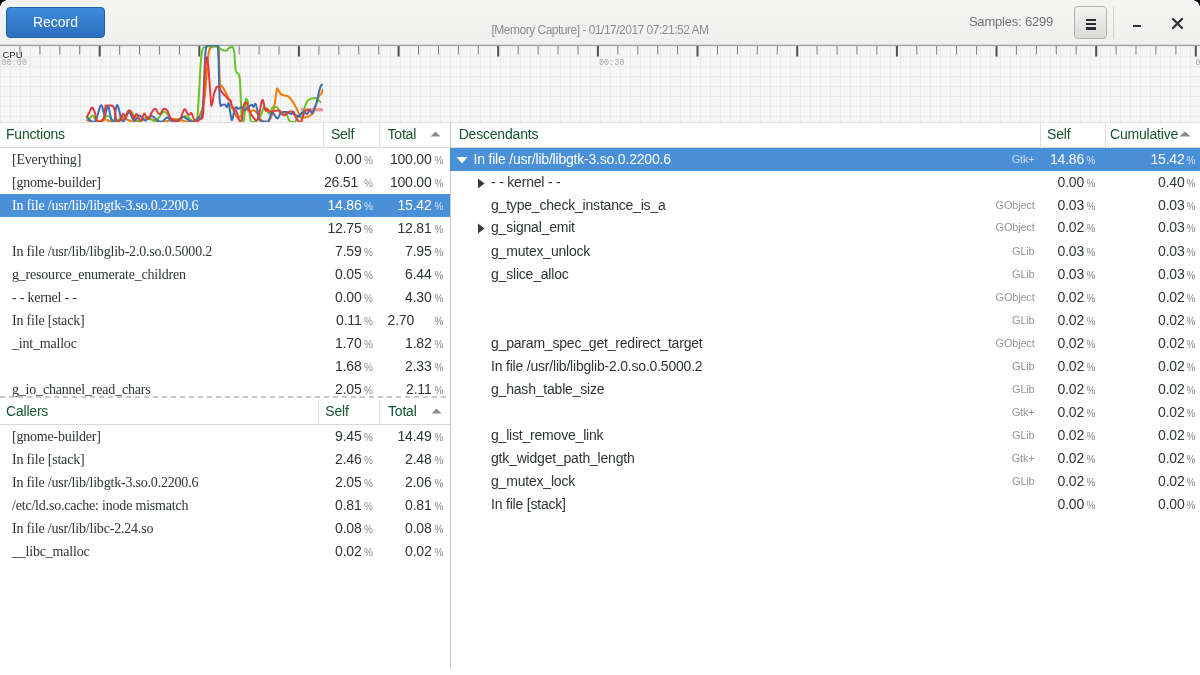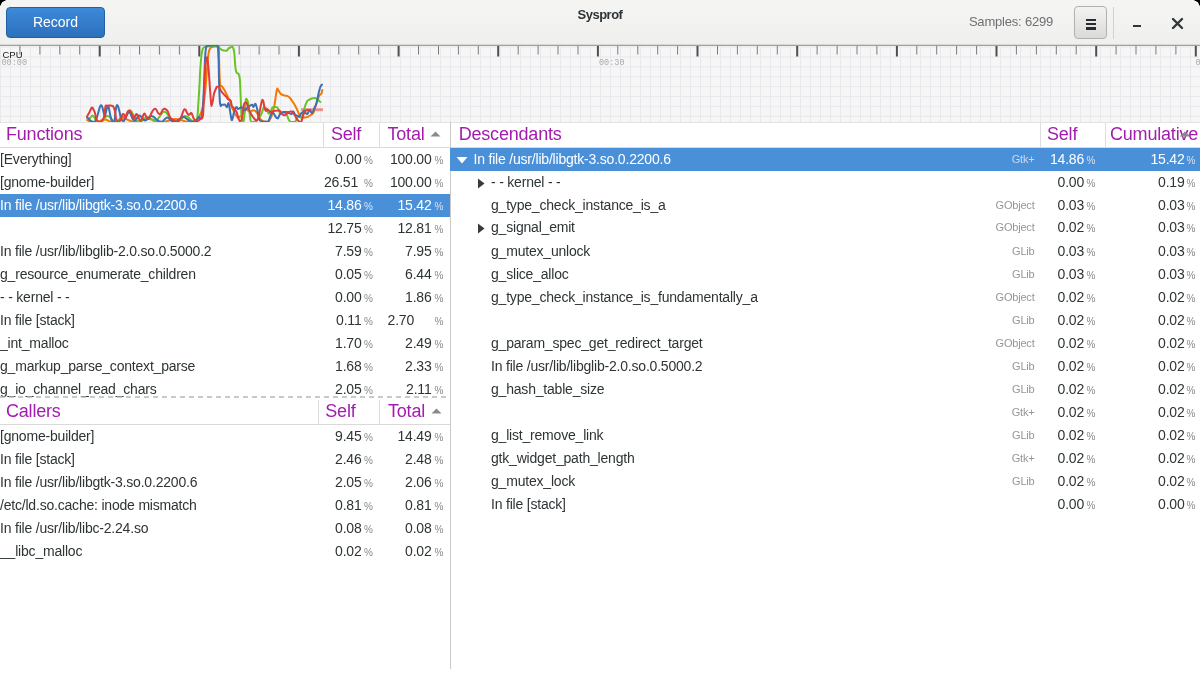--- a/index.html
+++ b/index.html
@@ -29,28 +29,28 @@
 #minb { position:absolute; left:1133px; top:24.6px; width:8px; height:2.6px; background:#31363b; }
 .corner { position:absolute; top:0; width:8px; height:8px; background:#000; z-index:5; }
 #cl { left:0; -webkit-mask:radial-gradient(circle 8px at 8px 8px, transparent 98%, #000 100%);
        mask:radial-gradient(circle 8px at 8px 8px, transparent 98%, #000 100%); }
 #cr { right:0; -webkit-mask:radial-gradient(circle 8px at 0 8px, transparent 98%, #000 100%);
        mask:radial-gradient(circle 8px at 0 8px, transparent 98%, #000 100%); }
 
 
 #vdiv { position:absolute; left:450px; top:122px; width:1px; height:547px; background:#c9cac9; }
 #topline { position:absolute; left:0; top:122px; width:1200px; height:1px; background:#e3e3e2; }
-.thead { position:absolute; height:23px; font-size:18px; letter-spacing:-0.2px; color:#a21caf;
+.thead { position:absolute; height:23px; font-size:14px; letter-spacing:-0.2px; color:#14532d;
   line-height:23px; }
 .hline { position:absolute; height:1px; background:#dadada; }
 .vsep { position:absolute; width:1px; background:#dddddd; }
 .row, .rrow { position:absolute; left:0; width:450px; height:23px; line-height:23px;
   font-size:14px; color:#2e3436; letter-spacing:-0.2px; }
 .rrow { left:450px; width:750px; }
-.row .nm { position:absolute; left:0; white-space:nowrap; }
+.row .nm { position:absolute; left:12px; white-space:nowrap;font-family:Liberation Serif, serif; }
 .rrow .nm { position:absolute; white-space:nowrap; }
 .n { position:absolute; font-size:14px; }
 .p { position:absolute; font-size:10px; color:#87898b; top:1.4px; }
 .sel { background:#4a90d9; color:#fff; }
 .sel .p { color:#d7e3f3; }
 .sel .tag { color:#cdd9ec; }
 .tag { position:absolute; font-size:11px; color:#949699; }
 .ic { position:absolute; }
 #dash { position:absolute; left:0; top:396.3px; }
 </style></head>
@@ -252,21 +252,21 @@
 <text x="1.5" y="65" font-family="Liberation Mono" font-size="8.5px" fill="#a9a9a9">00:00</text>
 <text x="599" y="64.5" font-family="Liberation Mono" font-size="8.5px" fill="#a9a9a9">00:30</text>
 <text x="1195.5" y="64.5" font-family="Liberation Mono" font-size="8.5px" fill="#a9a9a9">0</text>
 <line x1="301" y1="109.7" x2="323" y2="109.7" stroke="#ef2929" stroke-opacity="0.5" stroke-width="3"></line>
 <path d="M87.0,120.0 C87.3,120.2 88.3,120.7 89.0,121.0 C89.7,121.3 90.2,121.8 91.0,122.0 C91.8,122.2 93.0,122.3 94.0,122.3 C95.0,122.3 96.0,122.2 97.0,122.0 C98.0,121.8 99.0,121.3 100.0,121.0 C101.0,120.7 102.1,120.2 103.0,120.0 C103.9,119.8 104.7,119.4 105.5,119.5 C106.3,119.6 107.2,120.2 108.0,120.5 C108.8,120.8 109.3,121.2 110.0,121.5 C110.7,121.8 111.3,121.9 112.0,122.0 C112.7,122.1 113.6,122.3 114.4,122.3 C115.2,122.3 116.2,122.2 117.0,122.0 C117.8,121.8 118.7,121.4 119.5,121.0 C120.3,120.6 121.2,119.9 122.0,119.5 C122.8,119.1 123.3,118.6 124.0,118.5 C124.7,118.4 125.3,118.8 126.0,119.0 C126.7,119.2 127.2,119.7 128.0,120.0 C128.8,120.3 129.7,120.7 130.5,121.0 C131.3,121.3 132.1,121.6 133.0,121.8 C133.9,122.0 135.0,122.0 136.0,122.0 C137.0,122.0 138.0,121.8 139.0,121.5 C140.0,121.2 141.0,120.8 142.0,120.5 C143.0,120.2 144.0,119.8 145.0,119.5 C146.0,119.2 147.0,119.0 148.0,119.0 C149.0,119.0 150.0,119.1 151.0,119.3 C152.0,119.5 153.0,119.7 154.0,120.0 C155.0,120.3 156.0,120.7 157.0,121.0 C158.0,121.3 159.0,121.6 160.0,121.8 C161.0,122.0 162.0,122.0 163.0,122.0 C164.0,122.0 165.0,121.8 166.0,121.5 C167.0,121.2 168.0,120.8 169.0,120.5 C170.0,120.2 171.0,119.8 172.0,119.5 C173.0,119.2 174.0,119.0 175.0,119.0 C176.0,119.0 177.0,119.1 178.0,119.3 C179.0,119.5 180.0,119.7 181.0,120.0 C182.0,120.3 183.0,120.7 184.0,121.0 C185.0,121.3 186.0,121.6 187.0,121.8 C188.0,122.0 189.0,122.0 190.0,122.0 C191.0,122.0 192.0,121.8 193.0,121.5 C194.0,121.2 195.2,120.6 196.0,120.0 C196.8,119.4 197.3,118.8 198.0,118.0 C198.7,117.2 199.3,116.3 200.0,115.0 C200.7,113.7 201.4,111.8 202.0,110.0 C202.6,108.2 203.0,106.5 203.5,104.0 C204.0,101.5 204.4,98.2 204.8,95.0 C205.2,91.8 205.5,88.8 205.8,85.0 C206.1,81.2 206.5,76.2 206.8,72.0 C207.1,67.8 207.5,63.3 207.8,60.0 C208.1,56.7 208.4,53.9 208.8,52.0 C209.2,50.1 209.5,49.3 210.0,48.5 C210.5,47.7 211.3,47.3 212.0,47.0 C212.7,46.7 213.3,46.6 214.0,46.5 C214.7,46.4 215.4,46.3 216.0,46.3 C216.6,46.3 217.1,46.0 217.5,46.5 C217.9,47.0 218.2,46.8 218.5,49.0 C218.8,51.2 218.8,55.7 219.0,60.0 C219.2,64.3 219.3,70.7 219.5,75.0 C219.7,79.3 219.9,83.9 220.1,85.7 C220.3,87.5 220.5,85.6 220.8,85.7 C221.1,85.8 221.4,85.6 222.0,86.3 C222.6,87.0 223.6,88.5 224.4,89.9 C225.2,91.3 226.1,93.2 226.9,94.9 C227.7,96.6 228.7,98.6 229.3,99.8 C229.9,101.0 230.2,101.1 230.6,102.3 C231.0,103.5 231.3,105.8 231.8,107.2 C232.3,108.6 233.0,109.7 233.6,110.9 C234.2,112.1 234.8,113.5 235.5,114.6 C236.2,115.7 237.2,117.4 237.9,117.7 C238.7,118.0 239.4,116.8 240.0,116.5 C240.6,116.2 241.2,116.5 241.7,115.8 C242.2,115.1 242.3,113.2 242.9,112.1 C243.5,111.0 244.6,109.3 245.4,109.0 C246.2,108.7 247.0,109.8 247.8,110.3 C248.6,110.8 249.5,112.1 250.3,112.1 C251.1,112.1 251.9,110.5 252.7,110.3 C253.5,110.1 254.5,110.5 255.2,110.9 C255.9,111.4 256.5,112.2 257.0,113.0 C257.5,113.8 257.8,114.9 258.3,115.8 C258.8,116.7 259.4,117.7 260.0,118.5 C260.6,119.3 261.3,120.0 262.0,120.5 C262.7,121.0 263.3,121.2 264.0,121.5 C264.7,121.8 265.3,122.0 266.0,122.0 C266.7,122.0 267.2,122.2 268.0,121.5 C268.8,120.8 270.1,119.1 270.9,117.7 C271.6,116.3 271.9,115.1 272.5,113.0 C273.1,110.9 273.9,107.8 274.5,105.0 C275.1,102.2 275.4,98.7 275.8,96.0 C276.2,93.3 276.7,89.9 277.1,88.9 C277.5,87.9 277.7,89.3 278.1,89.8 C278.5,90.3 279.0,91.3 279.5,92.0 C280.0,92.7 280.1,93.6 281.0,94.2 C281.9,94.8 283.7,95.3 284.8,95.6 C285.9,95.9 286.9,95.8 287.7,96.1 C288.5,96.4 288.7,96.5 289.6,97.5 C290.5,98.5 292.0,100.8 293.0,102.3 C294.0,103.8 294.7,104.9 295.4,106.2 C296.1,107.5 296.8,109.0 297.3,110.0 C297.8,111.0 297.8,111.3 298.3,112.4 C298.8,113.5 299.6,115.9 300.2,116.8 C300.8,117.7 301.6,117.6 302.2,117.7 C302.8,117.8 303.4,117.6 304.0,117.5 C304.6,117.4 305.4,117.4 306.0,117.3 C306.6,117.2 307.2,117.1 307.9,116.8 C308.6,116.5 309.4,115.9 310.0,115.5 C310.6,115.1 311.2,115.0 311.8,114.4 C312.4,113.8 313.1,113.4 313.7,112.0 C314.3,110.6 315.0,108.1 315.6,106.2 C316.2,104.3 317.1,101.9 317.6,100.4 C318.1,99.0 318.2,98.4 318.5,97.5 C318.8,96.6 319.0,95.7 319.5,95.1 C320.0,94.5 320.9,94.5 321.4,93.7 C321.9,92.9 322.1,90.6 322.3,90.0" fill="none" stroke="#f57900" stroke-width="2" stroke-linejoin="round" stroke-linecap="round"></path>
 <path d="M87.0,117.5 C87.3,117.7 88.3,118.6 89.0,118.5 C89.7,118.4 90.4,117.5 91.0,117.0 C91.6,116.5 92.0,115.5 92.5,115.5 C93.0,115.5 93.4,116.2 94.0,117.0 C94.6,117.8 95.3,119.2 96.0,120.0 C96.7,120.8 97.2,121.5 98.0,121.8 C98.8,122.1 100.2,122.2 101.0,122.0 C101.8,121.8 102.3,121.2 103.0,120.5 C103.7,119.8 104.3,118.2 105.0,117.5 C105.7,116.8 106.3,116.2 107.0,116.0 C107.7,115.8 108.3,116.1 109.0,116.5 C109.7,116.9 110.3,117.8 111.0,118.5 C111.7,119.2 112.3,120.0 113.0,120.5 C113.7,121.0 114.3,121.4 115.0,121.5 C115.7,121.6 116.3,121.3 117.0,121.0 C117.7,120.7 118.3,120.1 119.0,119.5 C119.7,118.9 120.3,118.0 121.0,117.5 C121.7,117.0 122.3,116.8 123.0,116.8 C123.7,116.8 124.3,117.8 125.0,117.5 C125.7,117.2 126.4,116.0 127.0,115.0 C127.6,114.0 128.0,112.2 128.5,111.5 C129.0,110.8 129.5,110.5 130.0,110.5 C130.5,110.5 131.0,110.8 131.5,111.5 C132.0,112.2 132.4,113.4 133.0,114.5 C133.6,115.6 134.3,117.0 135.0,118.0 C135.7,119.0 136.3,119.9 137.0,120.5 C137.7,121.1 138.3,121.4 139.0,121.5 C139.7,121.6 140.3,121.3 141.0,121.0 C141.7,120.7 142.3,120.0 143.0,119.5 C143.7,119.0 144.3,118.4 145.0,118.0 C145.7,117.6 146.3,117.1 147.0,117.0 C147.7,116.9 148.3,117.2 149.0,117.5 C149.7,117.8 150.3,118.5 151.0,119.0 C151.7,119.5 152.3,120.2 153.0,120.5 C153.7,120.8 154.3,121.1 155.0,121.0 C155.7,120.9 156.3,120.6 157.0,120.0 C157.7,119.4 158.3,118.4 159.0,117.5 C159.7,116.6 160.4,115.4 161.0,114.5 C161.6,113.6 162.0,112.8 162.5,112.3 C163.0,111.8 163.4,111.8 164.0,111.8 C164.6,111.8 165.3,112.0 166.0,112.5 C166.7,113.0 167.3,114.1 168.0,115.0 C168.7,115.9 169.3,117.1 170.0,118.0 C170.7,118.9 171.3,119.9 172.0,120.5 C172.7,121.1 173.2,121.3 174.0,121.5 C174.8,121.7 175.7,121.9 176.5,121.8 C177.3,121.7 178.2,121.5 179.0,121.0 C179.8,120.5 180.3,119.7 181.0,119.0 C181.7,118.3 182.3,117.5 183.0,117.0 C183.7,116.5 184.3,116.1 185.0,116.0 C185.7,115.9 186.3,116.2 187.0,116.5 C187.7,116.8 188.3,117.4 189.0,118.0 C189.7,118.6 190.3,119.5 191.0,120.0 C191.7,120.5 192.2,121.0 193.0,121.3 C193.8,121.6 194.8,122.5 195.5,121.8 C196.2,121.1 196.8,122.3 197.4,117.0 C198.0,111.7 198.7,97.8 199.2,90.0 C199.7,82.2 199.8,76.1 200.2,70.3 C200.6,64.5 201.1,58.6 201.5,55.0 C201.9,51.4 202.3,49.8 202.9,48.5 C203.5,47.2 204.1,47.3 204.8,47.0 C205.5,46.7 206.3,46.6 207.0,46.5 C207.7,46.4 208.0,46.3 209.0,46.3 C210.0,46.2 212.0,46.2 213.0,46.2 C214.0,46.2 214.3,46.2 215.0,46.3 C215.7,46.3 216.4,46.4 217.0,46.5 C217.6,46.6 217.8,46.7 218.3,47.0 C218.8,47.3 219.4,48.0 220.0,48.5 C220.6,49.0 221.3,49.7 222.0,50.0 C222.7,50.3 223.3,50.4 224.0,50.5 C224.7,50.6 225.5,50.8 226.0,50.8 C226.5,50.8 226.5,51.0 226.9,50.6 C227.3,50.2 228.0,49.0 228.5,48.5 C229.0,48.0 229.4,47.8 230.0,47.5 C230.6,47.2 231.3,47.0 231.8,47.0 C232.3,47.0 232.6,46.5 233.0,47.5 C233.4,48.5 233.9,49.5 234.3,53.0 C234.7,56.5 235.1,65.1 235.5,68.4 C235.9,71.7 236.2,71.9 236.7,72.8 C237.2,73.7 238.1,73.0 238.6,74.0 C239.1,75.0 239.5,76.2 239.8,78.9 C240.1,81.6 240.2,85.5 240.4,90.0 C240.6,94.5 240.8,101.3 241.0,106.0 C241.2,110.7 241.4,115.5 241.7,118.0 C241.9,120.5 242.2,120.4 242.5,121.0 C242.8,121.6 243.1,123.6 243.5,121.8 C243.9,120.0 244.6,113.6 245.0,110.0 C245.4,106.4 245.6,101.8 245.8,100.0 C246.1,98.2 246.2,98.9 246.5,99.0 C246.8,99.1 247.2,99.5 247.5,100.5 C247.8,101.5 248.2,103.1 248.5,105.0 C248.8,106.9 249.2,109.7 249.5,112.0 C249.8,114.3 250.1,117.4 250.3,119.0 C250.6,120.6 250.6,121.0 251.0,121.5 C251.4,122.0 252.0,121.9 252.5,121.9 C253.0,122.0 253.4,122.0 254.0,121.8 C254.6,121.6 255.3,121.5 256.0,121.0 C256.7,120.5 257.2,119.5 258.0,118.5 C258.8,117.5 259.9,117.1 260.8,115.3 C261.8,113.5 263.0,108.8 263.7,107.6 C264.4,106.3 264.5,107.6 265.0,107.8 C265.5,108.0 265.9,107.7 266.5,108.6 C267.1,109.5 267.8,112.8 268.5,113.4 C269.2,114.0 269.9,113.0 270.5,112.0 C271.1,111.0 271.6,108.4 272.3,107.6 C273.0,106.8 273.7,107.1 274.5,107.0 C275.3,106.9 276.4,106.7 277.1,107.2 C277.8,107.7 278.3,109.0 278.8,110.0 C279.3,111.0 279.5,112.9 280.0,113.4 C280.5,113.9 281.0,112.9 282.0,112.8 C283.0,112.7 285.0,112.5 285.8,112.9 C286.6,113.3 286.5,113.9 287.0,115.0 C287.5,116.1 288.1,118.6 288.7,119.7 C289.3,120.8 290.0,121.4 290.5,121.8 C291.0,122.2 291.1,122.1 291.6,122.1 C292.1,122.1 292.9,122.1 293.5,122.0 C294.1,121.9 294.8,122.3 295.4,121.6 C296.0,120.9 296.6,118.7 297.3,117.7 C298.0,116.7 298.8,116.0 299.3,115.8 C299.8,115.6 300.2,116.5 300.5,116.8 C300.8,117.1 300.9,117.8 301.2,117.7 C301.5,117.6 302.2,116.7 302.5,116.0 C302.8,115.3 302.7,115.0 303.1,113.4 C303.5,111.8 304.4,108.2 305.0,106.2 C305.6,104.2 306.4,102.5 307.0,101.4 C307.6,100.4 308.1,100.4 308.9,99.9 C309.7,99.4 310.8,98.8 311.8,98.5 C312.8,98.2 313.9,98.0 314.7,98.0 C315.5,98.0 316.0,98.2 316.6,98.5 C317.2,98.8 317.6,99.0 318.1,99.5 C318.6,100.0 319.1,101.0 319.5,101.4 C319.9,101.8 320.2,101.8 320.4,101.9" fill="none" stroke="#68c426" stroke-width="2" stroke-linejoin="round" stroke-linecap="round"></path>
 <path d="M87.0,117.0 C87.3,117.4 88.3,118.8 89.0,119.5 C89.7,120.2 90.2,120.6 91.0,121.0 C91.8,121.4 93.2,122.2 94.0,122.0 C94.8,121.8 95.3,121.4 96.0,120.0 C96.7,118.6 97.3,116.0 98.0,113.7 C98.7,111.4 99.4,107.7 100.1,106.4 C100.8,105.1 101.3,105.0 101.9,106.0 C102.5,107.0 103.2,110.8 103.7,112.5 C104.2,114.2 104.4,116.7 104.9,116.1 C105.4,115.5 106.1,110.6 106.7,109.0 C107.3,107.4 107.8,105.4 108.4,106.4 C109.0,107.4 109.6,112.5 110.2,114.9 C110.8,117.3 111.3,119.6 112.0,120.8 C112.7,122.0 113.8,123.6 114.4,122.0 C115.0,120.4 115.1,114.0 115.5,111.3 C115.9,108.6 116.3,106.6 116.7,105.7 C117.1,104.8 117.4,104.9 117.9,106.0 C118.4,107.1 119.2,110.4 119.7,112.5 C120.2,114.6 120.3,117.0 120.9,118.5 C121.5,120.0 122.5,121.3 123.2,121.4 C123.9,121.5 124.4,120.1 125.0,119.0 C125.6,117.9 126.2,116.1 126.8,114.9 C127.4,113.7 128.0,112.4 128.5,112.0 C129.0,111.6 129.3,111.8 129.8,112.5 C130.3,113.2 131.0,114.8 131.5,116.0 C132.0,117.2 132.4,118.8 133.0,119.5 C133.6,120.2 134.3,120.8 135.0,120.5 C135.7,120.2 136.3,118.8 137.0,118.0 C137.7,117.2 138.3,115.8 139.0,115.5 C139.7,115.2 140.3,115.9 141.0,116.5 C141.7,117.1 142.3,118.3 143.0,119.0 C143.7,119.7 144.3,120.4 145.0,120.5 C145.7,120.6 146.3,120.0 147.0,119.5 C147.7,119.0 148.3,118.1 149.0,117.5 C149.7,116.9 150.3,116.2 151.0,116.0 C151.7,115.8 152.3,116.2 153.0,116.5 C153.7,116.8 154.3,117.4 155.0,118.0 C155.7,118.6 156.3,119.5 157.0,120.0 C157.7,120.5 158.3,121.0 159.0,121.3 C159.7,121.6 160.3,121.8 161.0,121.8 C161.7,121.8 162.3,121.5 163.0,121.0 C163.7,120.5 164.3,119.6 165.0,119.0 C165.7,118.4 166.3,117.6 167.0,117.5 C167.7,117.4 168.3,118.0 169.0,118.5 C169.7,119.0 170.3,120.0 171.0,120.5 C171.7,121.0 172.3,121.3 173.0,121.5 C173.7,121.7 174.3,121.9 175.0,121.8 C175.7,121.7 176.3,121.4 177.0,121.0 C177.7,120.6 178.3,120.0 179.0,119.5 C179.7,119.0 180.3,118.4 181.0,118.0 C181.7,117.6 182.3,117.1 183.0,117.0 C183.7,116.9 184.3,117.2 185.0,117.5 C185.7,117.8 186.3,118.5 187.0,119.0 C187.7,119.5 188.3,120.1 189.0,120.5 C189.7,120.9 190.3,121.3 191.0,121.5 C191.7,121.7 192.3,121.9 193.0,121.8 C193.7,121.7 194.3,121.4 195.0,121.0 C195.7,120.6 196.3,120.2 197.0,119.5 C197.7,118.8 198.5,117.1 199.0,117.0 C199.5,116.9 199.7,118.8 200.0,119.0 C200.3,119.2 200.7,119.2 201.0,118.5 C201.3,117.8 201.7,117.2 202.0,115.0 C202.3,112.8 202.7,110.0 203.0,105.0 C203.3,100.0 203.7,92.7 204.0,85.0 C204.3,77.3 204.7,65.2 205.0,59.0 C205.3,52.8 205.7,50.2 206.0,48.0 C206.3,45.8 206.5,46.4 207.0,46.0 C207.5,45.6 207.3,45.6 209.0,45.5 C210.7,45.4 215.5,45.1 217.0,45.5 C218.5,45.9 217.7,45.6 218.0,48.0 C218.3,50.4 218.4,54.8 218.6,60.0 C218.8,65.2 218.8,73.2 219.0,79.0 C219.2,84.8 219.3,91.0 219.5,95.0 C219.7,99.0 219.8,101.2 220.0,103.0 C220.2,104.8 220.6,105.7 220.8,106.0 C221.0,106.3 221.0,104.9 221.4,104.7 C221.8,104.5 222.4,104.8 223.0,104.8 C223.6,104.8 224.3,104.2 225.0,104.6 C225.7,105.0 226.4,107.4 226.9,107.2 C227.4,107.0 227.8,104.0 228.1,103.5 C228.4,103.0 228.6,102.7 229.0,104.5 C229.4,106.3 230.1,112.0 230.6,114.6 C231.1,117.2 231.4,119.7 231.8,120.1 C232.2,120.5 232.6,118.3 233.0,117.0 C233.4,115.7 233.5,113.6 234.0,112.0 C234.5,110.4 235.4,107.7 236.1,107.2 C236.8,106.7 237.3,108.9 238.0,109.0 C238.7,109.1 239.4,108.3 240.0,108.0 C240.6,107.7 241.2,107.1 241.7,107.2 C242.2,107.3 242.5,108.0 243.0,108.5 C243.5,109.0 244.2,110.2 244.7,110.3 C245.2,110.4 245.5,109.5 246.0,109.0 C246.5,108.5 246.9,108.0 247.5,107.5 C248.1,107.0 248.9,106.5 249.7,106.0 C250.5,105.5 251.5,104.5 252.1,104.7 C252.7,104.9 253.0,107.2 253.5,107.0 C254.0,106.8 254.8,104.1 255.2,103.8 C255.6,103.5 255.6,104.0 256.0,105.0 C256.4,106.0 256.9,107.9 257.4,110.0 C257.9,112.1 258.4,116.0 258.8,117.7 C259.2,119.5 259.5,119.8 260.0,120.5 C260.5,121.2 261.3,121.4 262.0,121.6 C262.7,121.8 263.3,121.8 264.0,121.8 C264.7,121.8 265.2,121.6 266.0,121.6 C266.8,121.6 267.8,122.4 268.5,121.6 C269.2,120.8 269.5,118.3 270.0,117.0 C270.5,115.7 270.9,114.7 271.4,113.9 C271.9,113.1 272.4,112.4 272.8,112.4 C273.2,112.4 273.5,113.3 274.0,114.0 C274.5,114.7 275.2,116.1 275.7,116.8 C276.2,117.5 276.6,117.8 277.0,118.0 C277.4,118.2 277.7,118.7 278.1,118.2 C278.5,117.7 278.9,116.0 279.5,115.0 C280.1,114.0 281.1,112.9 281.9,112.4 C282.6,111.9 283.2,112.1 284.0,112.0 C284.8,111.9 286.1,111.9 286.8,112.0 C287.5,112.1 287.5,112.6 288.0,112.8 C288.5,113.0 289.0,113.2 289.6,113.4 C290.2,113.6 291.0,114.2 291.6,113.9 C292.2,113.6 292.6,111.7 293.0,111.5 C293.4,111.3 293.6,111.9 294.0,112.5 C294.4,113.1 294.8,114.4 295.4,114.9 C295.9,115.5 296.6,115.5 297.3,115.8 C298.0,116.1 298.7,117.2 299.3,116.8 C299.9,116.4 300.6,114.2 301.2,113.4 C301.8,112.6 302.6,112.4 303.1,112.0 C303.6,111.6 303.6,110.8 304.1,111.0 C304.6,111.2 305.4,112.9 306.0,113.4 C306.6,113.9 306.9,114.3 307.4,113.9 C307.9,113.5 308.5,111.7 308.9,111.0 C309.3,110.3 309.5,109.8 309.9,110.0 C310.3,110.2 310.9,111.9 311.3,112.4 C311.7,112.9 311.9,113.4 312.3,112.9 C312.8,112.4 313.6,110.5 314.0,109.5 C314.4,108.5 314.3,108.1 314.7,107.2 C315.1,106.3 315.6,105.8 316.1,104.3 C316.6,102.8 317.2,100.3 317.6,98.5 C318.0,96.7 318.2,95.2 318.5,93.7 C318.8,92.2 319.2,90.9 319.5,89.8 C319.8,88.7 320.0,87.8 320.4,86.9 C320.8,86.0 321.7,84.9 322.0,84.5" fill="none" stroke="#3d6fb4" stroke-width="2" stroke-linejoin="round" stroke-linecap="round"></path>
 <path d="M87.0,116.7 C87.3,116.1 88.2,114.5 89.0,113.0 C89.8,111.5 91.0,108.2 91.8,107.6 C92.5,107.0 93.0,108.7 93.5,109.5 C94.0,110.3 94.3,110.8 94.8,112.5 C95.3,114.2 96.0,118.1 96.6,119.6 C97.2,121.1 97.8,121.1 98.5,121.5 C99.2,121.9 100.0,122.2 100.7,122.0 C101.4,121.8 101.9,121.0 102.5,120.0 C103.1,119.0 103.8,118.4 104.3,116.1 C104.8,113.8 105.0,108.1 105.5,106.4 C106.0,104.7 106.4,105.9 107.0,105.8 C107.6,105.7 108.3,105.6 109.0,105.6 C109.7,105.6 110.3,105.5 111.0,105.6 C111.7,105.7 112.5,105.5 113.2,106.4 C113.9,107.4 114.5,109.2 115.0,111.3 C115.5,113.4 115.7,117.3 116.1,119.0 C116.5,120.7 117.0,121.0 117.5,121.5 C118.0,122.0 118.4,122.7 119.1,122.0 C119.8,121.3 120.9,118.6 121.5,117.3 C122.1,116.0 122.2,114.5 122.7,114.1 C123.2,113.7 123.9,114.2 124.4,114.9 C124.9,115.6 125.2,118.7 125.6,118.5 C126.0,118.3 126.4,114.9 126.8,113.7 C127.2,112.5 127.5,111.8 128.0,111.3 C128.5,110.8 129.1,110.2 129.8,110.8 C130.5,111.4 131.4,113.6 132.1,114.9 C132.8,116.2 133.3,118.5 133.9,118.5 C134.5,118.5 135.2,115.6 135.7,114.9 C136.2,114.2 136.4,113.8 136.9,114.3 C137.4,114.8 138.0,116.8 138.7,117.9 C139.4,119.0 140.2,121.3 141.0,120.8 C141.8,120.3 142.8,116.1 143.4,114.9 C144.0,113.7 144.1,113.4 144.6,113.7 C145.1,114.0 145.6,115.8 146.3,116.7 C147.0,117.6 147.9,119.5 148.7,119.0 C149.5,118.5 150.3,115.3 151.1,113.7 C151.9,112.1 152.7,110.4 153.5,109.6 C154.3,108.8 155.0,108.4 155.8,109.0 C156.6,109.6 157.4,112.3 158.2,113.1 C159.0,113.9 159.8,114.3 160.6,113.7 C161.4,113.1 162.1,110.4 162.9,109.6 C163.7,108.8 164.5,108.7 165.3,109.0 C166.1,109.3 167.0,110.1 167.7,111.3 C168.4,112.5 168.9,114.9 169.5,116.1 C170.1,117.3 170.3,117.7 171.2,118.5 C172.1,119.3 173.6,120.3 174.8,120.8 C176.0,121.3 177.2,122.1 178.3,121.4 C179.4,120.7 180.4,118.6 181.3,116.7 C182.2,114.8 183.0,111.4 183.7,110.2 C184.4,109.0 184.8,109.1 185.4,109.6 C186.0,110.1 186.6,112.2 187.2,113.1 C187.8,114.0 188.3,114.9 189.0,114.9 C189.7,114.9 190.6,112.5 191.4,113.1 C192.2,113.7 192.9,117.1 193.7,118.5 C194.5,119.9 195.4,121.0 196.1,121.4 C196.8,121.8 197.3,121.4 198.0,121.0 C198.7,120.6 199.2,119.9 200.0,119.0 C200.8,118.1 202.2,120.4 202.9,115.8 C203.6,111.2 203.7,99.6 204.1,91.2 C204.5,82.8 205.0,70.8 205.4,65.4 C205.8,60.0 206.3,59.8 206.6,58.6 C206.9,57.4 206.9,56.5 207.2,58.0 C207.5,59.5 208.1,63.3 208.5,67.8 C208.9,72.3 209.3,79.5 209.7,85.0 C210.1,90.5 210.6,97.5 210.9,101.0 C211.2,104.5 211.2,106.0 211.5,106.0 C211.8,106.0 212.4,103.0 212.8,101.0 C213.2,99.0 213.4,96.0 214.0,93.7 C214.6,91.5 215.9,88.6 216.4,87.5 C216.9,86.4 216.7,87.0 217.1,86.9 C217.5,86.8 218.3,86.3 218.9,86.9 C219.5,87.5 220.1,89.5 220.8,90.6 C221.5,91.7 222.4,92.8 223.2,93.7 C224.0,94.6 224.9,95.2 225.7,96.1 C226.5,97.0 227.3,98.5 228.1,99.2 C228.9,99.9 230.0,99.3 230.6,100.4 C231.2,101.5 231.4,104.9 231.8,106.0 C232.2,107.1 232.6,106.7 233.0,107.2 C233.4,107.7 233.7,108.2 234.3,109.0 C234.9,109.8 236.0,110.4 236.7,112.1 C237.4,113.8 238.0,117.4 238.6,118.9 C239.2,120.5 239.8,121.6 240.4,121.4 C241.0,121.2 241.4,120.9 242.0,118.0 C242.6,115.1 243.3,106.6 244.1,104.1 C244.9,101.6 246.0,102.6 246.6,102.9 C247.2,103.2 247.2,104.4 247.8,106.0 C248.4,107.6 249.3,110.7 250.3,112.7 C251.3,114.8 252.9,117.0 254.0,118.3 C255.1,119.6 256.2,121.1 257.0,120.7 C257.8,120.3 258.0,119.0 258.8,115.8 C259.6,112.6 261.0,103.9 261.7,101.4 C262.4,98.9 262.7,99.8 263.2,100.9 C263.7,102.0 264.1,106.4 264.6,108.1 C265.1,109.8 265.6,110.8 266.1,111.0 C266.6,111.2 266.8,108.9 267.5,109.1 C268.2,109.3 269.3,111.7 270.4,112.0 C271.5,112.3 272.9,111.2 274.2,111.0 C275.5,110.8 277.1,110.5 278.1,110.5 C279.1,110.5 279.4,110.4 280.0,111.0 C280.6,111.6 281.1,113.2 281.9,113.9 C282.7,114.6 283.8,115.5 284.8,115.3 C285.8,115.0 286.7,113.0 287.7,112.4 C288.7,111.8 289.8,111.6 290.6,111.5 C291.4,111.4 291.7,111.2 292.5,112.0 C293.3,112.8 294.6,115.0 295.4,116.3 C296.2,117.6 296.6,118.8 297.3,119.7 C298.0,120.6 298.7,121.2 299.3,121.6 C299.9,122.0 300.6,123.0 301.2,122.1 C301.8,121.2 302.5,117.5 303.0,116.0 C303.5,114.5 303.6,113.8 304.1,112.9 C304.6,112.0 305.4,111.0 306.0,110.5 C306.6,110.0 307.3,110.0 307.9,110.0 C308.5,110.0 309.2,110.2 309.5,110.3" fill="none" stroke="#e23c39" stroke-width="2" stroke-linejoin="round" stroke-linecap="round"></path>
 </svg>
 <div id="hdr">
- <div id="title">Sysprof</div>
+ <div id="subtitle">[Memory Capture] - 01/17/2017 07:21:52 AM</div>
  <div id="rec">Record</div>
  <div id="samples">Samples: 6299</div>
  <div id="menu">
         <div style="top:11.5px"></div>
         <div style="top:15.9px"></div>
         <div style="top:20.3px"></div>
       </div>
  <div id="hsep"></div>
  <div id="minb"></div>
  <svg style="position:absolute;left:1170.5px;top:16.5px" width="13" height="13">
@@ -326,39 +326,38 @@
       <span class="nm">g_resource_enumerate_children</span>
       <span class="n" style="right:88.5px">0.05</span>
       <span class="p" style="left:364px">%</span>
       <span class="n" style="right:18.5px">6.44</span>
       <span class="p" style="left:434.5px">%</span>
     </div>
 <div class="row" style="top:285.5px">
       <span class="nm">- - kernel - -</span>
       <span class="n" style="right:88.5px">0.00</span>
       <span class="p" style="left:364px">%</span>
-      <span class="n" style="right:18.5px">1.86</span>
+      <span class="n" style="right:18.5px">4.30</span>
       <span class="p" style="left:434.5px">%</span>
     </div>
 <div class="row" style="top:308.5px">
       <span class="nm">In file [stack]</span>
       <span class="n" style="right:88.5px">0.11</span>
       <span class="p" style="left:364px">%</span>
       <span class="n" style="right:36px">2.70</span>
       <span class="p" style="left:434.5px">%</span>
     </div>
 <div class="row" style="top:331.5px">
       <span class="nm">_int_malloc</span>
       <span class="n" style="right:88.5px">1.70</span>
       <span class="p" style="left:364px">%</span>
-      <span class="n" style="right:18.5px">2.49</span>
+      <span class="n" style="right:18.5px">1.82</span>
       <span class="p" style="left:434.5px">%</span>
     </div>
 <div class="row" style="top:354.5px">
-      <span class="nm">g_markup_parse_context_parse</span>
       <span class="n" style="right:88.5px">1.68</span>
       <span class="p" style="left:364px">%</span>
       <span class="n" style="right:18.5px">2.33</span>
       <span class="p" style="left:434.5px">%</span>
     </div>
 <div class="row" style="top:377.5px">
       <span class="nm">g_io_channel_read_chars</span>
       <span class="n" style="right:88.5px">2.05</span>
       <span class="p" style="left:364px">%</span>
       <span class="n" style="right:18.5px">2.11</span>
@@ -441,21 +440,21 @@
       <span class="n" style="right:15.5px">15.42</span>
       <span class="p" style="left:736.5px">%</span>
     </div>
 <div class="rrow" style="top:170.5px">
       <svg class="ic" style="left:27px;top:7px" width="8" height="11">
         <path d="M1,0.5 L7.5,5.5 L1,10.5 Z" fill="#3a3a3a"></path>
       </svg>
       <span class="nm" style="left:41px">- - kernel - -</span>
       <span class="n" style="right:116px">0.00</span>
       <span class="p" style="left:636.5px">%</span>
-      <span class="n" style="right:15.5px">0.19</span>
+      <span class="n" style="right:15.5px">0.40</span>
       <span class="p" style="left:736.5px">%</span>
     </div>
 <div class="rrow" style="top:193.5px">
       <span class="nm" style="left:41px">g_type_check_instance_is_a</span>
       <span class="tag" style="right:165.5px">GObject</span>
       <span class="n" style="right:116px">0.03</span>
       <span class="p" style="left:636.5px">%</span>
       <span class="n" style="right:15.5px">0.03</span>
       <span class="p" style="left:736.5px">%</span>
     </div>
@@ -480,21 +479,20 @@
     </div>
 <div class="rrow" style="top:262.5px">
       <span class="nm" style="left:41px">g_slice_alloc</span>
       <span class="tag" style="right:165.5px">GLib</span>
       <span class="n" style="right:116px">0.03</span>
       <span class="p" style="left:636.5px">%</span>
       <span class="n" style="right:15.5px">0.03</span>
       <span class="p" style="left:736.5px">%</span>
     </div>
 <div class="rrow" style="top:285.5px">
-      <span class="nm" style="left:41px">g_type_check_instance_is_fundamentally_a</span>
       <span class="tag" style="right:165.5px">GObject</span>
       <span class="n" style="right:116px">0.02</span>
       <span class="p" style="left:636.5px">%</span>
       <span class="n" style="right:15.5px">0.02</span>
       <span class="p" style="left:736.5px">%</span>
     </div>
 <div class="rrow" style="top:308.5px">
       <span class="tag" style="right:165.5px">GLib</span>
       <span class="n" style="right:116px">0.02</span>
       <span class="p" style="left:636.5px">%</span>

